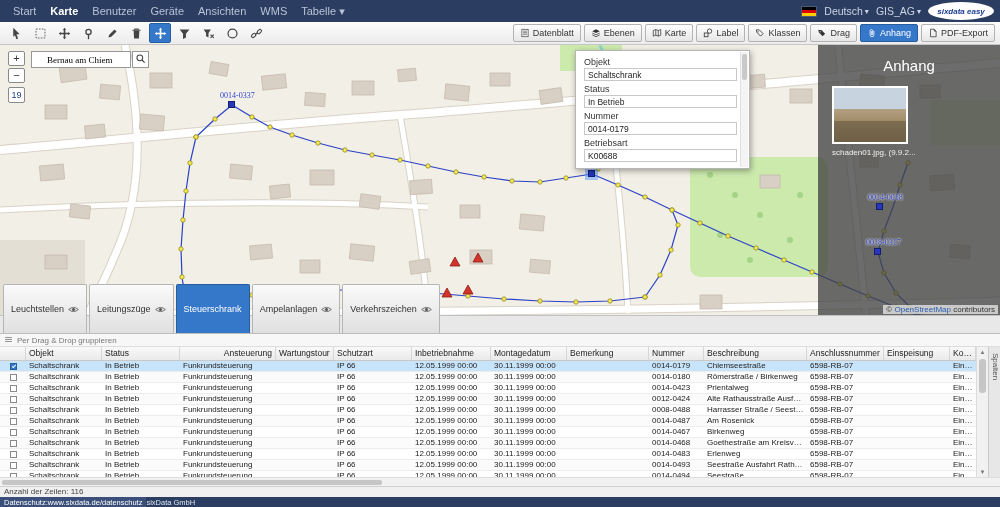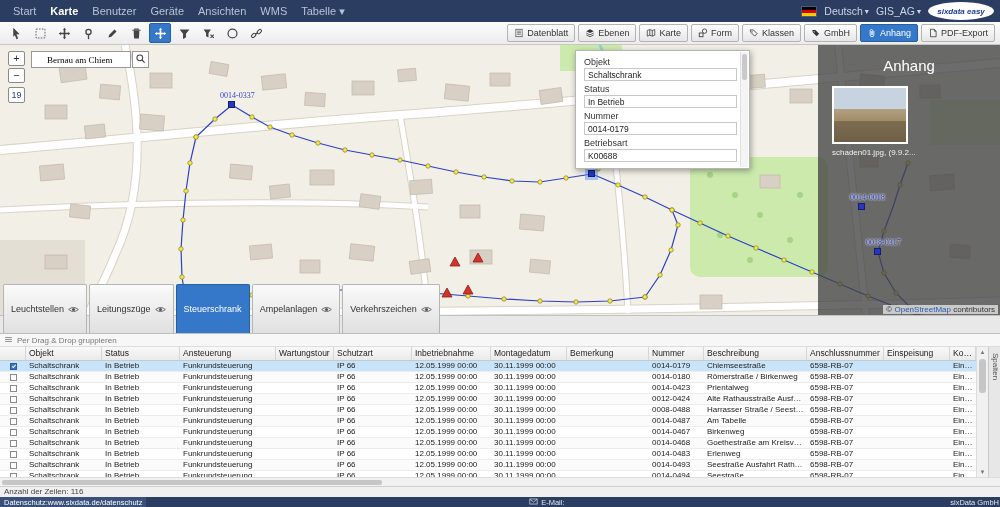--- a/index.html
+++ b/index.html
@@ -232,35 +232,35 @@
             <path d="M2 4l4-1.5 4 1.5 4-1.5v9L10 13 6 11.5 2 13z" fill="none" stroke="currentColor" stroke-width="1.2"></path>
             <path d="M6 2.5v9M10 4v9" stroke="currentColor" stroke-width="1.2"></path>
           </svg>
           <span>Karte</span>
         </div>
         <div class="tbtn">
           <svg width="10" height="10" viewBox="0 0 16 16" aria-hidden="true">
             <rect x="2" y="8" width="6" height="6" fill="none" stroke="currentColor" stroke-width="1.3"></rect>
             <circle cx="10.5" cy="5" r="3.5" fill="none" stroke="currentColor" stroke-width="1.3"></circle>
           </svg>
-          <span>Form</span>
+          <span>Label</span>
         </div>
         <div class="tbtn">
           <svg width="10" height="10" viewBox="0 0 16 16" aria-hidden="true">
             <path d="M2 3h5l6 6-4 4-6-6z" fill="none" stroke="currentColor" stroke-width="1.3"></path>
             <circle cx="5" cy="6" r="1" fill="currentColor"></circle>
           </svg>
           <span>Klassen</span>
         </div>
         <div class="tbtn">
           <svg width="10" height="10" viewBox="0 0 16 16" aria-hidden="true">
             <path d="M2 3h5l6 6-4 4-6-6z" fill="currentColor"></path>
             <circle cx="5" cy="6" r="1" fill="#fff"></circle>
           </svg>
-          <span>GmbH</span>
+          <span>Drag</span>
         </div>
         <div class="tbtn active">
           <svg width="10" height="10" viewBox="0 0 16 16" aria-hidden="true">
             <path d="M11 4.5v6.5a3 3 0 0 1-6 0V4.5a2 2 0 0 1 4 0V10a1 1 0 0 1-2 0V5" fill="none" stroke="currentColor" stroke-width="1.3"></path>
           </svg>
           <span>Anhang</span>
         </div>
         <div class="tbtn">
           <svg width="10" height="10" viewBox="0 0 16 16" aria-hidden="true">
             <path d="M4 2h6l3 3v9H4z" fill="none" stroke="currentColor" stroke-width="1.2"></path>
@@ -421,21 +421,21 @@
       </svg>
     <div id="markers">
         <div class="marker" style="left: 228px; top: 56px;">
           <span class="marker-label">0014-0337</span>
           <span class="marker-box"></span>
         </div>
         <div class="marker selected" style="left: 588px; top: 125px;">
           <span class="marker-label">0014-0179</span>
           <span class="marker-box"></span>
         </div>
-        <div class="marker" style="left: 858px; top: 158px;">
+        <div class="marker" style="left: 876px; top: 158px;">
           <span class="marker-label">0014-0018</span>
           <span class="marker-box"></span>
         </div>
         <div class="marker" style="left: 874px; top: 203px;">
           <span class="marker-label">0018-0317</span>
           <span class="marker-box"></span>
         </div>
       </div>
 
     <div class="zoomctl">
@@ -527,21 +527,21 @@
       <span id="grip-slot"><svg width="9" height="9" viewBox="0 0 16 16" aria-hidden="true">
           <path d="M2 4.5h12M2 8h12M2 11.5h12" stroke="currentColor" stroke-width="1.4"></path>
         </svg></span>
       <span>Per Drag &amp; Drop gruppieren</span>
     </div>
 
   <div class="ghead" id="ghead">
       <div class="hcell" style="width: 26px;"></div>
       <div class="hcell" style="width: 76px;">Objekt</div>
       <div class="hcell" style="width: 78px;">Status</div>
-      <div class="hcell" style="width: 96px;">Ansteuerung</div>
+      <div class="hcell" style="width: 96px; text-align: right;">Ansteuerung</div>
       <div class="hcell" style="width: 58px;">Wartungstour</div>
       <div class="hcell" style="width: 78px;">Schutzart</div>
       <div class="hcell" style="width: 79px;">Inbetriebnahme</div>
       <div class="hcell" style="width: 76px;">Montagedatum</div>
       <div class="hcell" style="width: 82px;">Bemerkung</div>
       <div class="hcell" style="width: 55px;">Nummer</div>
       <div class="hcell" style="width: 103px;">Beschreibung</div>
       <div class="hcell" style="width: 77px;">Anschlussnummer</div>
       <div class="hcell" style="width: 66px;">Einspeisung</div>
       <div class="hcell" style="width: 26px;">Komponenten</div>
@@ -643,21 +643,21 @@
         </div>
         <div class="gcell" style="width: 76px;">Schaltschrank</div>
         <div class="gcell" style="width: 78px;">In Betrieb</div>
         <div class="gcell" style="width: 96px;">Funkrundsteuerung</div>
         <div class="gcell" style="width: 58px;"></div>
         <div class="gcell" style="width: 78px;">IP 66</div>
         <div class="gcell" style="width: 79px;">12.05.1999 00:00</div>
         <div class="gcell" style="width: 76px;">30.11.1999 00:00</div>
         <div class="gcell" style="width: 82px;"></div>
         <div class="gcell" style="width: 55px;">0014-0487</div>
-        <div class="gcell" style="width: 103px;">Am Tabelle</div>
+        <div class="gcell" style="width: 103px;">Am Rosenick</div>
         <div class="gcell" style="width: 77px;">6598-RB-07</div>
         <div class="gcell" style="width: 66px;"></div>
         <div class="gcell" style="width: 26px;">Einzel</div>
       </div>
       <div class="grow">
         <div class="cbcell">
           <span class="cb"></span>
         </div>
         <div class="gcell" style="width: 76px;">Schaltschrank</div>
         <div class="gcell" style="width: 78px;">In Betrieb</div>
@@ -754,23 +754,15 @@
   </div>
   <div class="sidetab">Spalten</div>
 
   <div class="hscroll">
       <div class="hthumb"></div>
     </div>
   <div class="statusbar"><span>Anzahl der Zeilen: 116</span></div>
 
   <footer class="footer">
     <a class="flink">Datenschutz:www.sixdata.de/datenschutz</a>
-    <div class="fcenter">
-        <span id="mail-slot"><svg width="9" height="9" viewBox="0 0 16 16" aria-hidden="true">
-            <rect x="1.5" y="3.5" width="13" height="9" fill="none" stroke="currentColor" stroke-width="1.2"></rect>
-            <path d="M2 4l6 5 6-5" fill="none" stroke="currentColor" stroke-width="1.2"></path>
-          </svg></span>
-        <span>E-Mail:</span>
-        <a class="femail"></a>
-      </div>
     <span class="fright">sixData GmbH</span>
   </footer>
 </div>
 
 </body></html>

